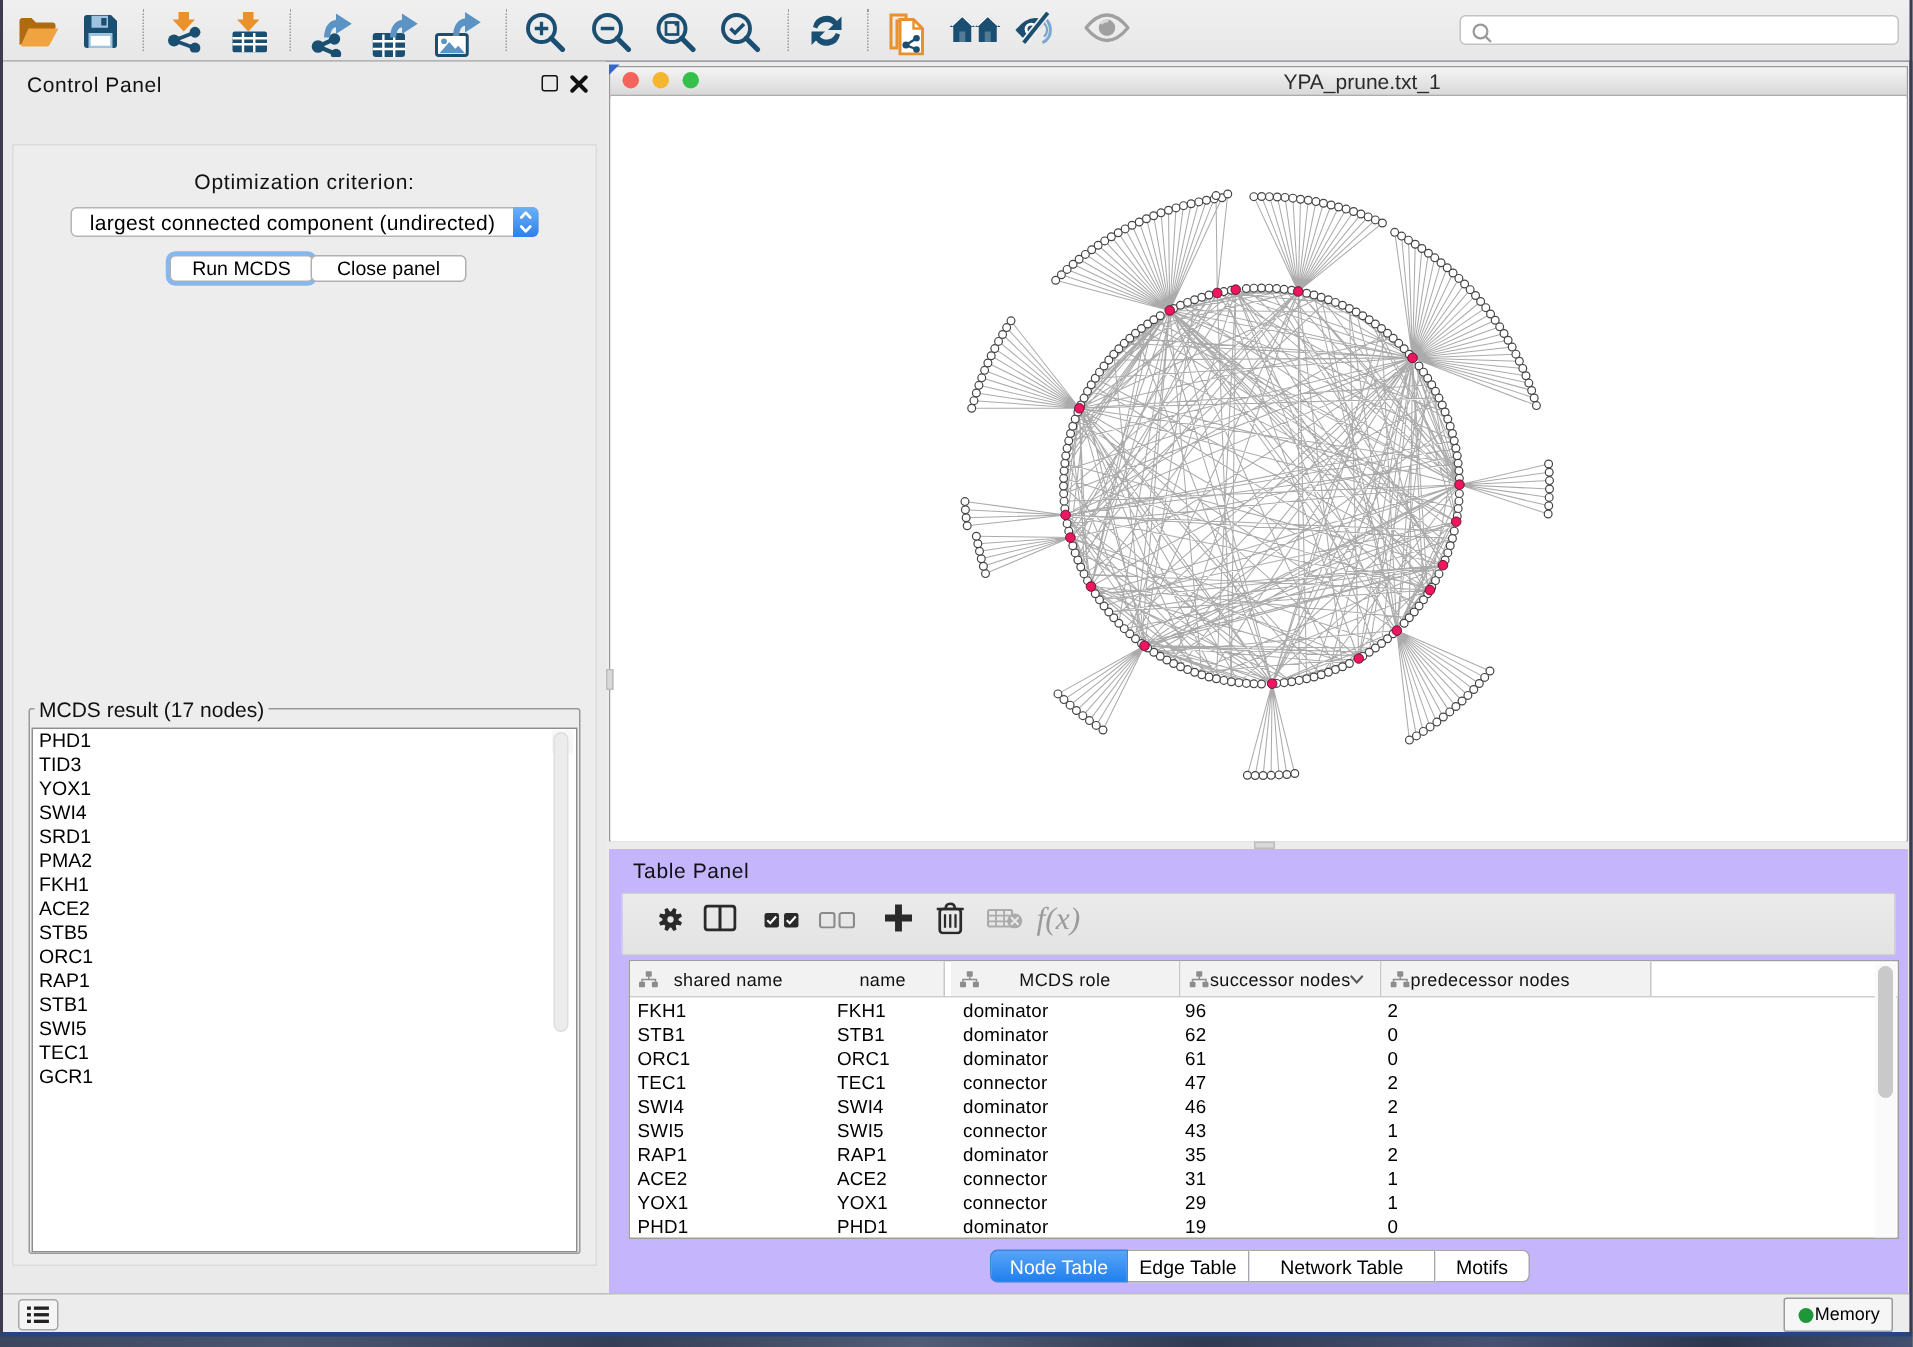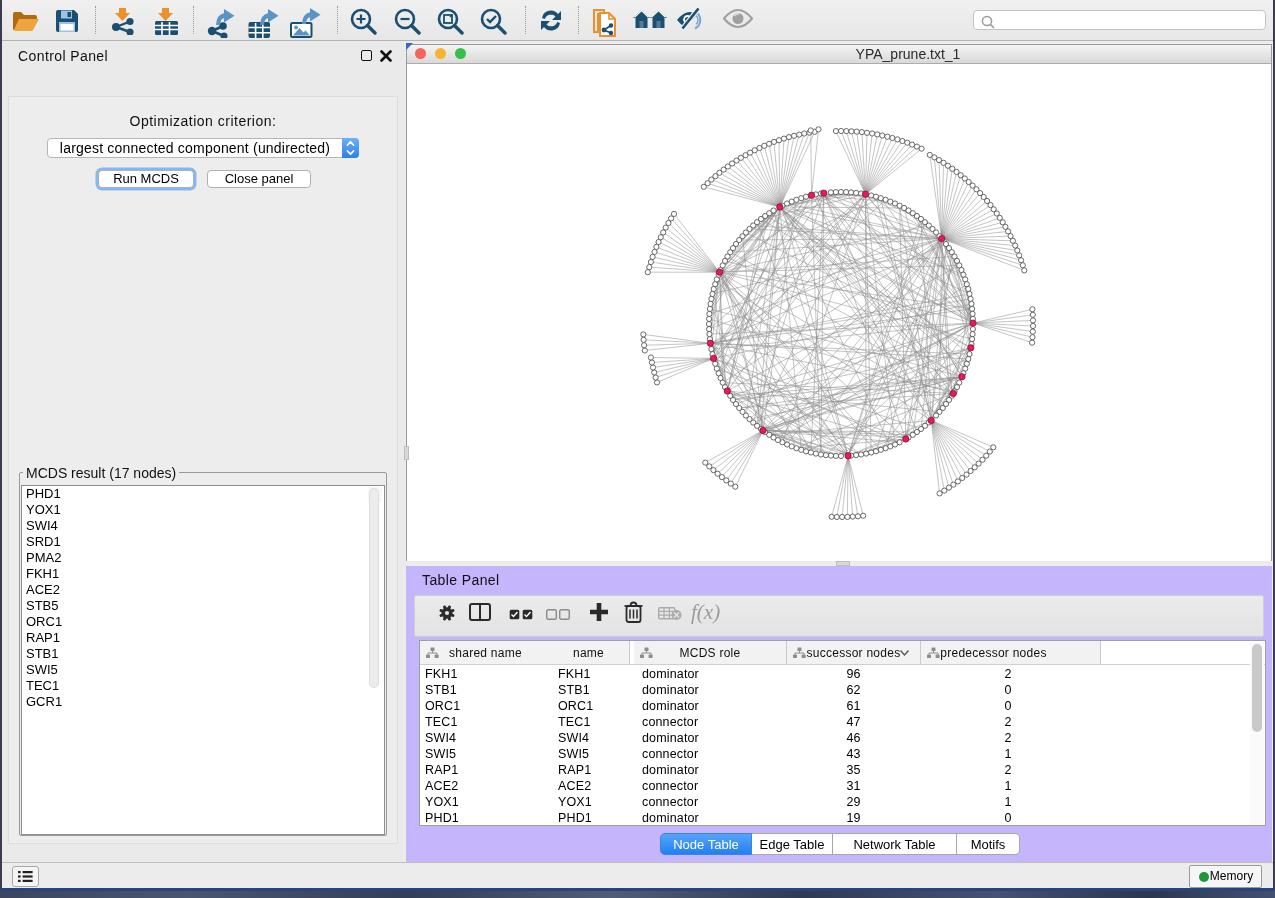--- a/index.html
+++ b/index.html
@@ -22,21 +22,21 @@
 .tabbar{position:absolute;display:flex;font-size:13px}
 .tab{border:1px solid #9e9e9e;border-left:none;background:#fff;color:#000;display:flex;align-items:center;justify-content:center}
 .tab.first{border-left:1px solid #9e9e9e;border-radius:4px 0 0 4px}
 .tab.last{border-radius:0 4px 4px 0}
 .tab.sel{background:linear-gradient(#55a7f9,#1179ee);color:#fff;border-color:#2277d8}
 #cpcontent{position:absolute;left:6px;top:55px;width:390px;height:748px;background:#ededed;border:1px solid #dcdcdc;border-radius:1px}
 #optlabel{position:absolute;left:0;top:16px;width:100%;text-align:center;font-size:14px;letter-spacing:0.5px;color:#111}
 #combo{position:absolute;left:38px;top:41px;width:312px;height:20px;background:#fff;border:1px solid #b5b5b5;border-radius:4px;font-size:14px;letter-spacing:0.2px;color:#000;line-height:19px;text-align:center;padding-right:16px}
 #combobtn{position:absolute;right:-1px;top:-1px;width:17px;height:20px;border-radius:0 4px 4px 0;background:linear-gradient(#6cb1f8,#2d7fe9)}
 .btn{position:absolute;height:18px;background:#fff;border:1px solid #b0b0b0;border-radius:4px;font-size:13px;text-align:center;line-height:16px;color:#000}
-#runbtn{left:89px;top:73px;width:96px;box-shadow:0 0 0 2.5px #85b7f0}
+#runbtn{left:104px;top:73px;width:96px;box-shadow:0 0 0 2.5px #85b7f0}
 #closebtn{left:198px;top:73px;width:104px}
 #fieldset{position:absolute;left:10px;top:375px;width:368px;height:364px;border:1px solid #9a9a9a;border-radius:2px}
 #fieldlegend{position:absolute;left:3px;top:-8px;background:#ededed;padding:0 3px;font-size:14px;color:#111}
 #mcdslist{position:absolute;left:1px;top:12px;width:364px;height:350px;background:#fff;border:1px solid #8e8e8e;font-size:13px;color:#000}
 #mcdslist div{height:16px;line-height:16px;padding-left:4px}
 #listsb{position:absolute;right:2px;top:1px;width:14px;height:348px;background:#f7f7f7;border-radius:2px}
 #listsb i{position:absolute;left:1px;top:1px;width:10px;height:200px;background:#ececec;border:1px solid #dedede;border-radius:5px}
 
 #net{left:406px;top:44px;width:866px;height:517px;background:#fff;border:1px solid #9a9a9a}
 #nettitle{position:absolute;left:0;top:0;width:864px;height:19px;background:linear-gradient(#f4f4f4,#d9d9d9);border-bottom:1px solid #acacac}
@@ -46,21 +46,21 @@
 
 #tp{left:406px;top:566px;width:866px;height:296px;background:#c4b5fd}
 #tptoolbar{position:absolute;left:8px;top:29px;width:850px;height:42px;background:linear-gradient(#ebebeb,#e3e3e3);border:1px solid #cfcfcf;border-radius:2px}
 #tbl{position:absolute;left:13px;top:74px;width:847px;height:186px;background:#fff;border:1px solid #9f9f9f}
 #tblhead{position:absolute;left:0;top:0;width:845px;height:24px;background:#fff;border-bottom:1px solid #d0d0d0;font-size:12px;color:#111}
 .hcol{position:absolute;top:0;height:23px;background:#f2f2f2;border-right:1px solid #c9c9c9;display:flex;align-items:center;justify-content:center}
 .hlbl{font-size:12px;letter-spacing:0.25px}
 .rows{position:absolute;left:0;top:25px;width:845px;font-size:12.5px;letter-spacing:0.15px;color:#000}
 .tr{height:16px;line-height:16px;position:relative}
 .td{position:absolute;top:0;height:16px}
-.num{text-align:center}
+.num{text-align:left}
 #tbsb{position:absolute;right:1px;top:1px;width:14px;height:183px;background:#fafafa}
 #tbsb i{position:absolute;left:2px;top:2px;width:10px;height:88px;background:#c9c9c9;border-radius:5px}
 #tptabs{position:absolute;left:254px;top:267px;display:flex;font-size:13px}
 .btab{border:1px solid #a7a7a7;border-left:none;background:#fff;height:22px;display:flex;align-items:center;justify-content:center}
 .btab.first{border-left:1px solid #a7a7a7;border-radius:5px 0 0 5px}
 .btab.last{border-radius:0 5px 5px 0}
 .btab.sel{background:linear-gradient(#57a5f8,#2180ef);color:#fff;border-color:#3a86dd}
 
 #status{left:2px;top:862px;width:1271px;height:27px;background:#ececec;border-top:1px solid #bdbdbd}
 #listbtn{position:absolute;left:10px;top:3px;width:27px;height:21px;background:#f5f5f5;border:1px solid #a8a8a8;border-radius:3px}
@@ -202,20 +202,21 @@
       <div id="optlabel">Optimization criterion:</div>
       <div id="combo">largest connected component (undirected)<div id="combobtn"><svg width="17" height="20" viewBox="0 0 17 20" style="">
             <path d="M5.5 7 L8.5 3.8 L11.5 7 M5.5 13 L8.5 16.2 L11.5 13" fill="none" stroke="#fff" stroke-width="1.8" stroke-linecap="round" stroke-linejoin="round"></path>
           </svg></div></div>
       <div class="btn" id="runbtn">Run MCDS</div>
       <div class="btn" id="closebtn">Close panel</div>
       <div id="fieldset">
         <div id="fieldlegend">MCDS result (17 nodes)</div>
         <div id="mcdslist">
           <div>PHD1</div>
+          <div>TID3</div>
           <div>YOX1</div>
           <div>SWI4</div>
           <div>SRD1</div>
           <div>PMA2</div>
           <div>FKH1</div>
           <div>ACE2</div>
           <div>STB5</div>
           <div>ORC1</div>
           <div>RAP1</div>
           <div>STB1</div>

